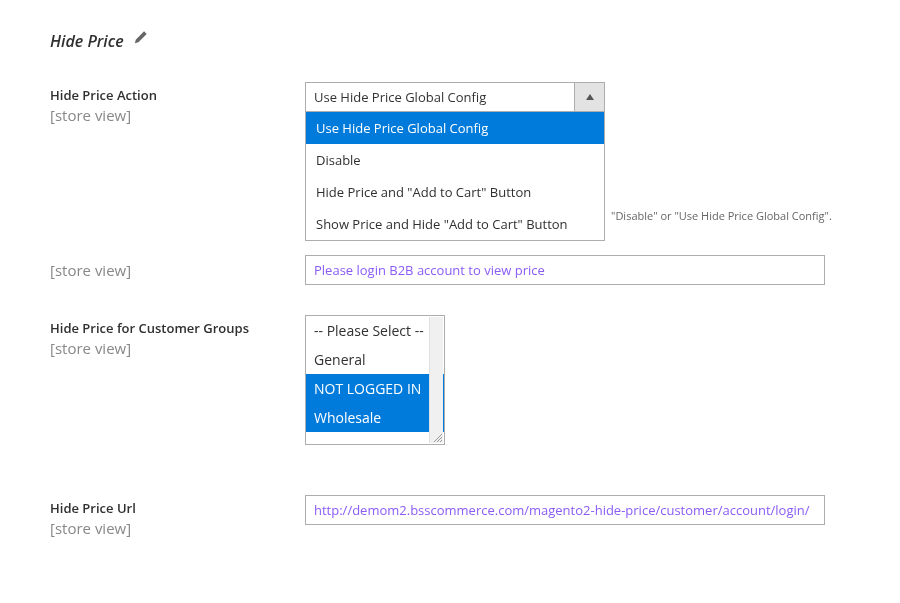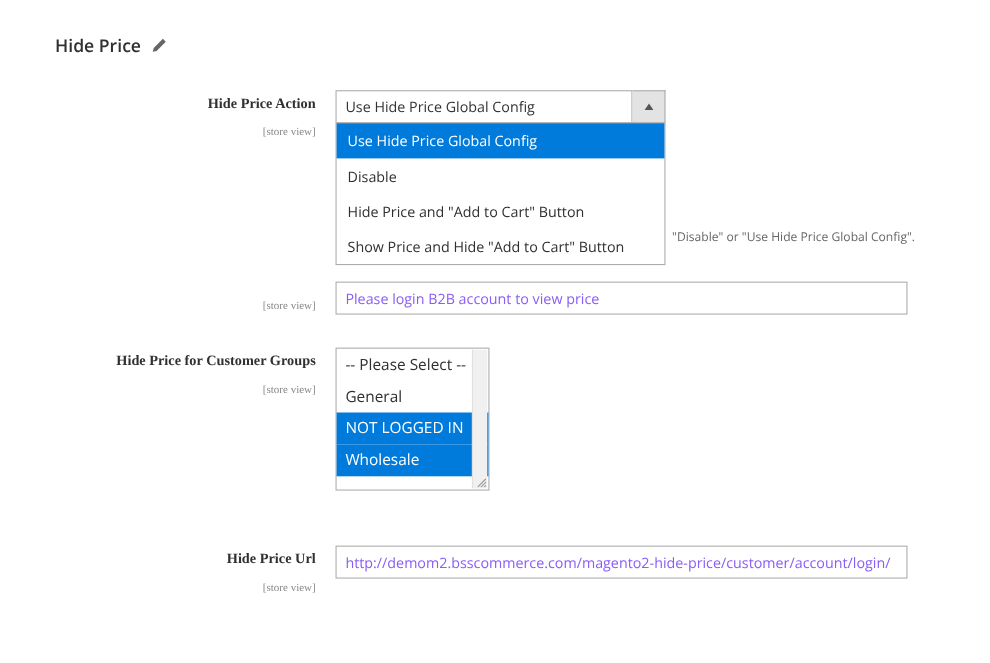--- a/index.html
+++ b/index.html
@@ -7,57 +7,56 @@
       font-family: 'Open Sans', Arial, sans-serif;
       font-size: 13px;
       color: #333;
       background: #fff;
       width: 900px;
       height: 603px;
       padding: 30px 40px 0 50px;
     }
     .section-header {
       display: flex;
-      align-items: center;
+      align-items: flex-start;
       gap: 10px;
       margin-bottom: 30px;
+      font-style: italic;
     }
     .section-title {
       font-size: 16px;
       font-weight: 600;
       color: #303030;
     }
     .edit-icon {
       width: 14px;
       height: 14px;
       cursor: pointer;
     }
     .field-row {
       display: flex;
       margin-bottom: 30px;
       position: relative;
     }
     .label-col {
       width: 255px;
-      text-align: right;
       padding-right: 18px;
       padding-top: 4px;
-      font-family: Liberation Serif, serif;
     }
     .field-label {
       font-size: 13px;
       font-weight: 600;
       color: #303030;
       display: block;
     }
     .field-scope {
-      font-size: 10px;
+      font-size: 15px;
       color: #888;
       display: block;
-      margin-top: 13px;
+      margin-top: 1px;
     }
     .input-col {
       flex: 1;
       position: relative;
     }
     .select-closed {
       display: flex;
       width: 300px;
     }
     .select-field {

